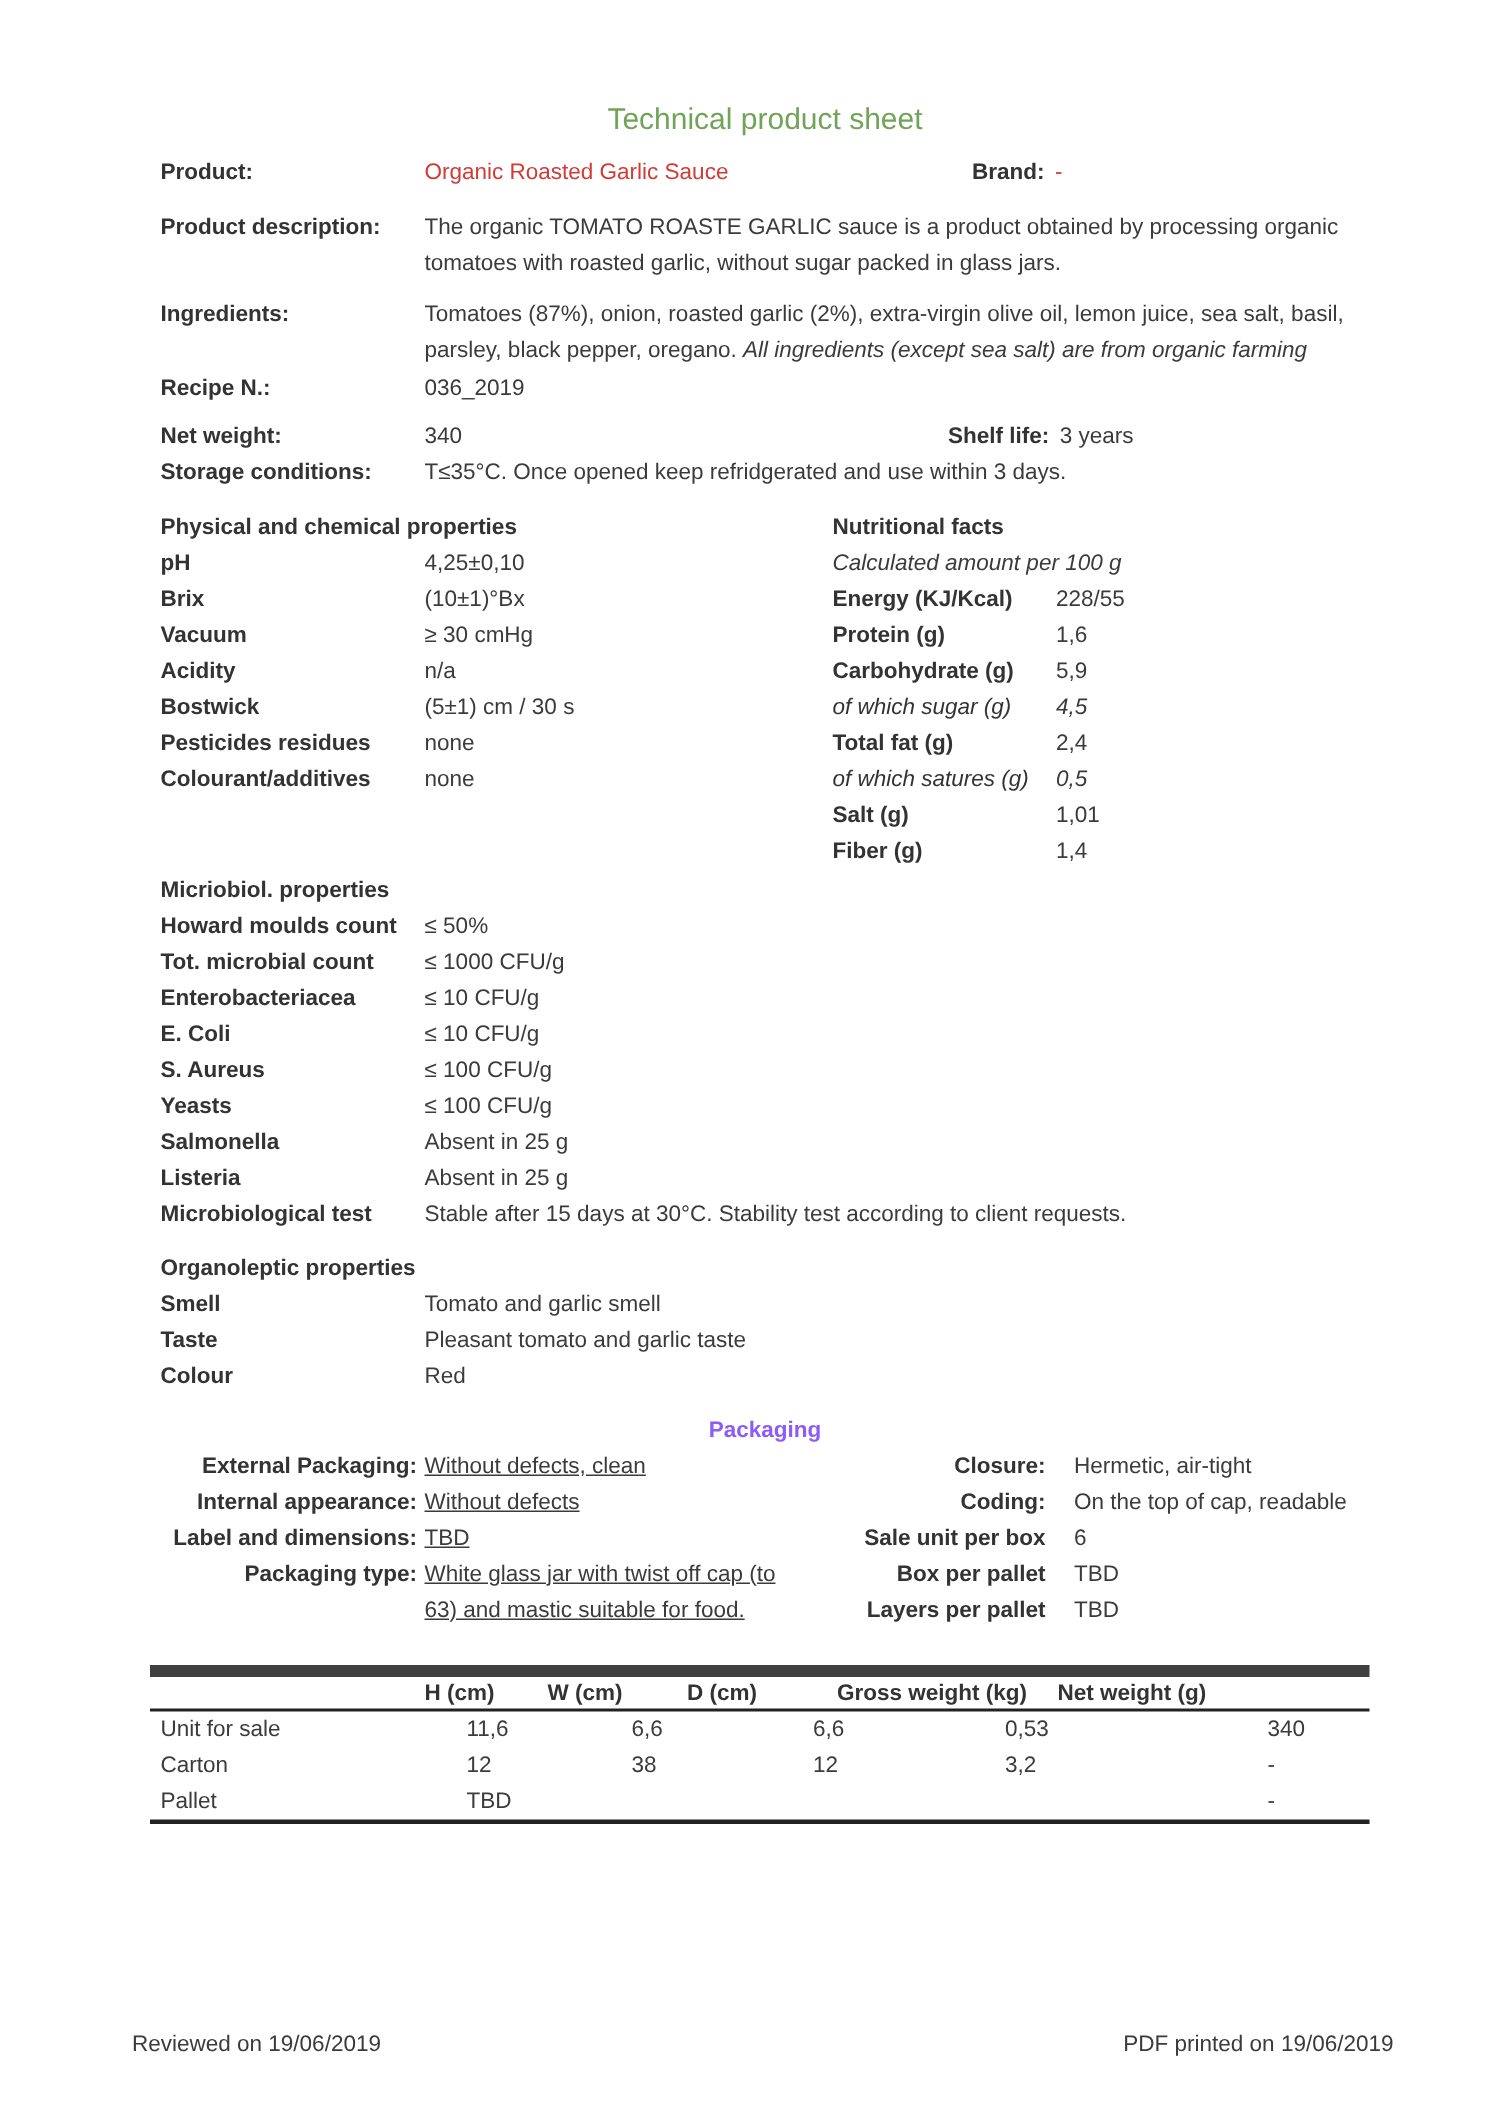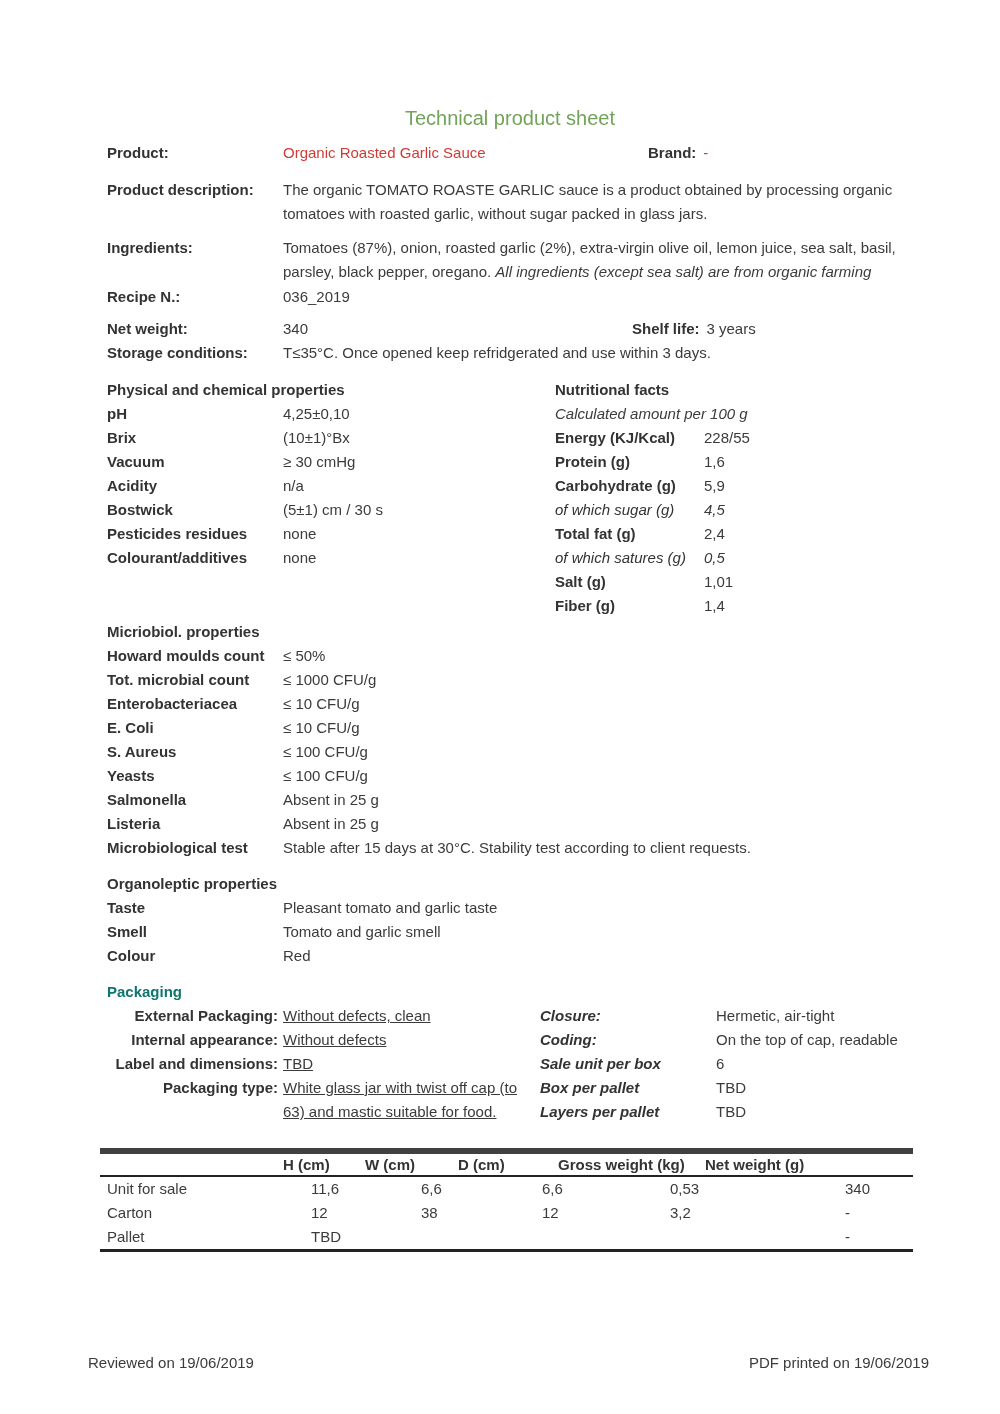--- a/index.html
+++ b/index.html
@@ -1,21 +1,21 @@
 <!DOCTYPE html>
 <html style="--green: #72a359; --red: #d03b36;"><head>
 <meta charset="utf-8">
 <style>
   html,body { margin:0; padding:0; background:#ffffff; }
   .page {
     position:relative; width:1000px; height:1414px; background:#ffffff;
     font-family:"Liberation Sans", sans-serif; font-size:15px; color:#3b3b3b;
     overflow:hidden;
   }
-  .content { padding:104px 87px 0 107px; }
+  .content { padding:66px 87px 0 107px; }
   .doc-title {
     margin:0; text-align:center; font-size:20px; line-height:28px;
     font-weight:400; color:var(--green,#72a359);
   }
   .row { display:flex; line-height:24px; }
   .lbl { width:176px; font-weight:bold; flex-shrink:0; color:#333; }
   .val { flex:1; }
   .red { color:var(--red,#d03b36); }
   .em  { font-style:italic; }
 
@@ -31,32 +31,32 @@
 
   .two-col { display:flex; margin-top:13px; }
   .col-l { width:448px; flex-shrink:0; }
   .col-r { flex:1; }
   .col-r .lbl { width:149px; }
   .sec-title { font-weight:bold; color:#333; line-height:24px; }
 
   .sec-micro { margin-top:2px; }
   .sec-organo { margin-top:12px; }
 
-  .pack-title { margin-top:12px; text-align:left; font-weight:bold; color:#0f766e; line-height:24px; }
+  .pack-title { margin-top:12px; text-align:center; font-weight:bold; color:#8b5cf6; line-height:24px; }
   .pack-cols { display:flex; }
   .pack-l { width:433px; flex-shrink:0; }
   .pack-l .plbl { width:171px; flex-shrink:0; text-align:right; font-weight:bold; color:#333; }
   .pack-l .pval { flex:1; margin-left:5px;text-decoration:underline; }
   .pack-r { flex:1; }
-  .pack-r .plbl { width:157px; flex-shrink:0; font-weight:bold; color:#333;font-style:italic; }
+  .pack-r .plbl { width:157px; flex-shrink:0; text-align:right; font-weight:bold; color:#333; }
   .pack-r .pval { flex:1; margin-left:19px; }
 
   .dims-table {
     margin:24px 0 0 100px; width:813px;
-    border-top:6px solid #404040; border-bottom:3px solid #222;
+    border-top:8px solid #404040; border-bottom:3px solid #222;
   }
   .t-header { display:flex; font-weight:bold; color:#333; line-height:19px; padding:1px 0; border-bottom:2px solid #222; }
   .t-row { display:flex; line-height:24px;gap:28px; }
   .t-c0 { width:183px; padding-left:7px; box-sizing:border-box; flex-shrink:0; }
   .t-c1 { width:82px;  flex-shrink:0; }
   .t-c2 { width:93px;  flex-shrink:0; }
   .t-c3 { width:100px; flex-shrink:0; }
   .t-c4 { width:147px; flex-shrink:0; }
   .t-c5 { flex:1; }
 
@@ -210,26 +210,26 @@
         </div>
       <div class="row">
           <span class="lbl">Microbiological test</span>
           <span class="val">Stable after 15 days at 30°C. Stability test according to client requests.</span>
         </div>
     </div>
 
     <div class="sec-organo">
       <div class="sec-title">Organoleptic properties</div>
       <div class="row">
+          <span class="lbl">Smell</span>
+          <span class="val">Tomato and garlic smell</span>
+        </div>
+      <div class="row">
           <span class="lbl">Taste</span>
           <span class="val">Pleasant tomato and garlic taste</span>
-        </div>
-      <div class="row">
-          <span class="lbl">Smell</span>
-          <span class="val">Tomato and garlic smell</span>
         </div>
       <div class="row">
           <span class="lbl">Colour</span>
           <span class="val">Red</span>
         </div>
     </div>
 
     <div class="pack-title">Packaging</div>
     <div class="pack-cols">
       <div class="pack-l">

